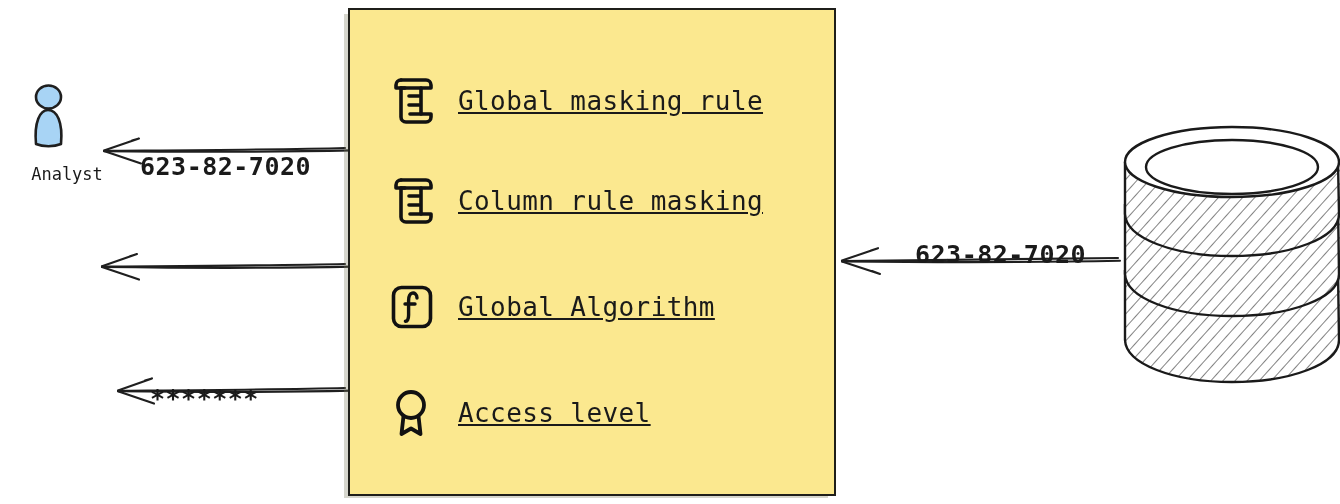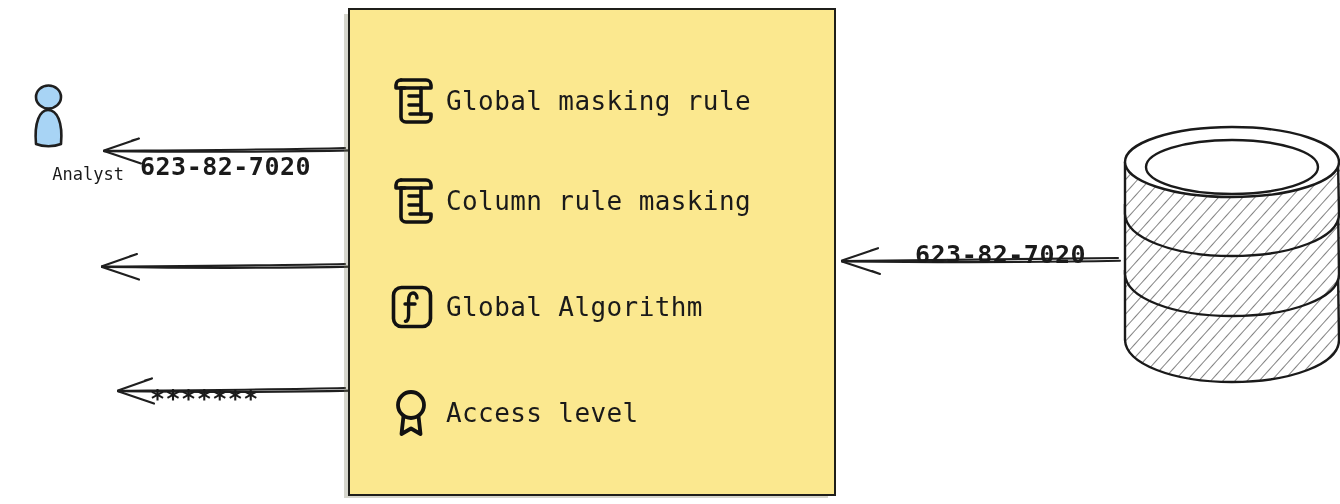--- a/index.html
+++ b/index.html
@@ -28,21 +28,21 @@
     top: 0;
     width: 1340px;
     height: 504px;
     overflow: visible;
   }
 
   
   .consumer {
     position: absolute;
     width: 120px;
-    text-align: right;
+    text-align: center;
   }
   .consumer-figure {
     display: block;
     width: 72px;
     height: 82px;
     margin-left: 8px;
   }
   .consumer-label {
     display: block;
     font-family: "DejaVu Sans Mono", "Liberation Mono", monospace;
@@ -86,22 +86,23 @@
     height: 100%;
     margin: 0;
     padding: 0;
     list-style: none;
   }
   .policy-item {
     position: absolute;
     left: 38px;
     display: flex;
     align-items: center;
-    gap: 12px;
+    gap: 24px;
     height: 58px;
+    text-decoration: underline;
   }
   .policy-icon {
     flex: 0 0 auto;
     width: 46px;
     height: 52px;
     display: block;
   }
   .policy-text {
     font-family: "DejaVu Sans Mono", "Liberation Mono", monospace;
     font-size: 26px;

